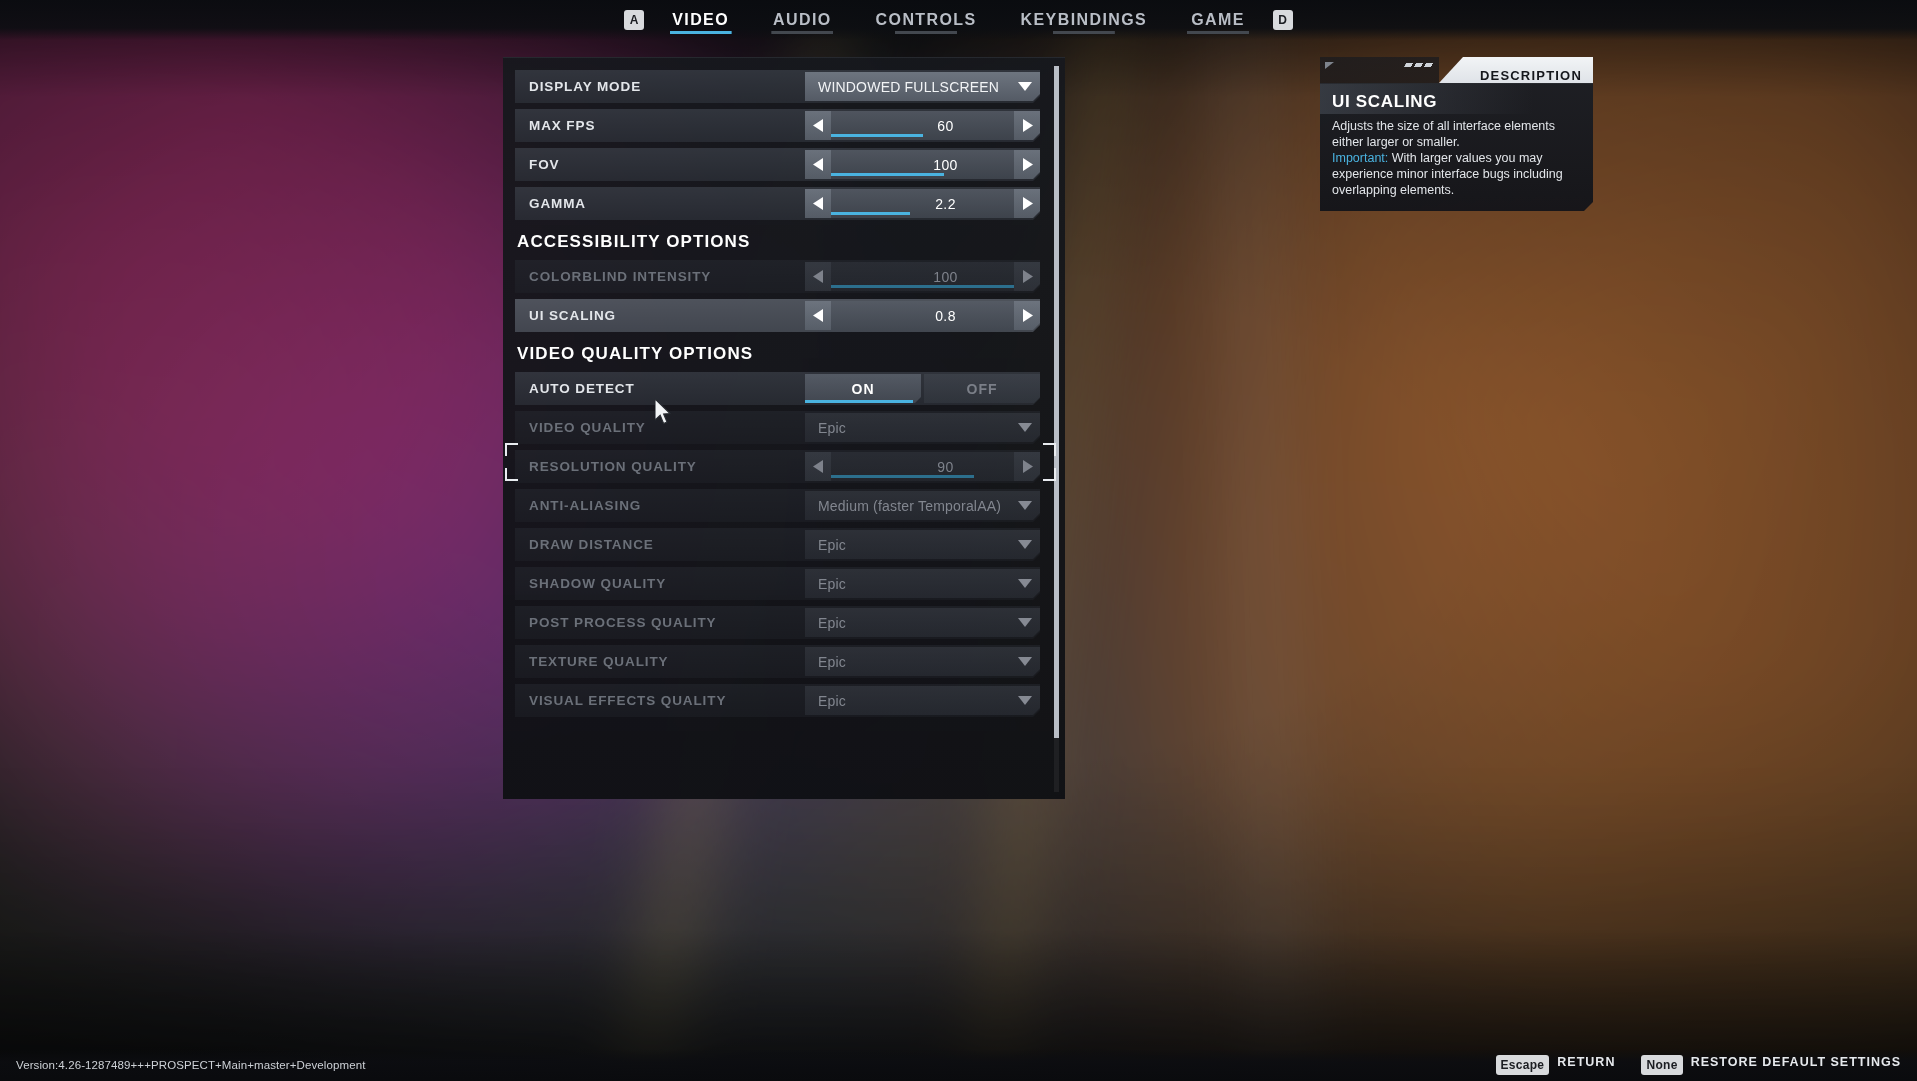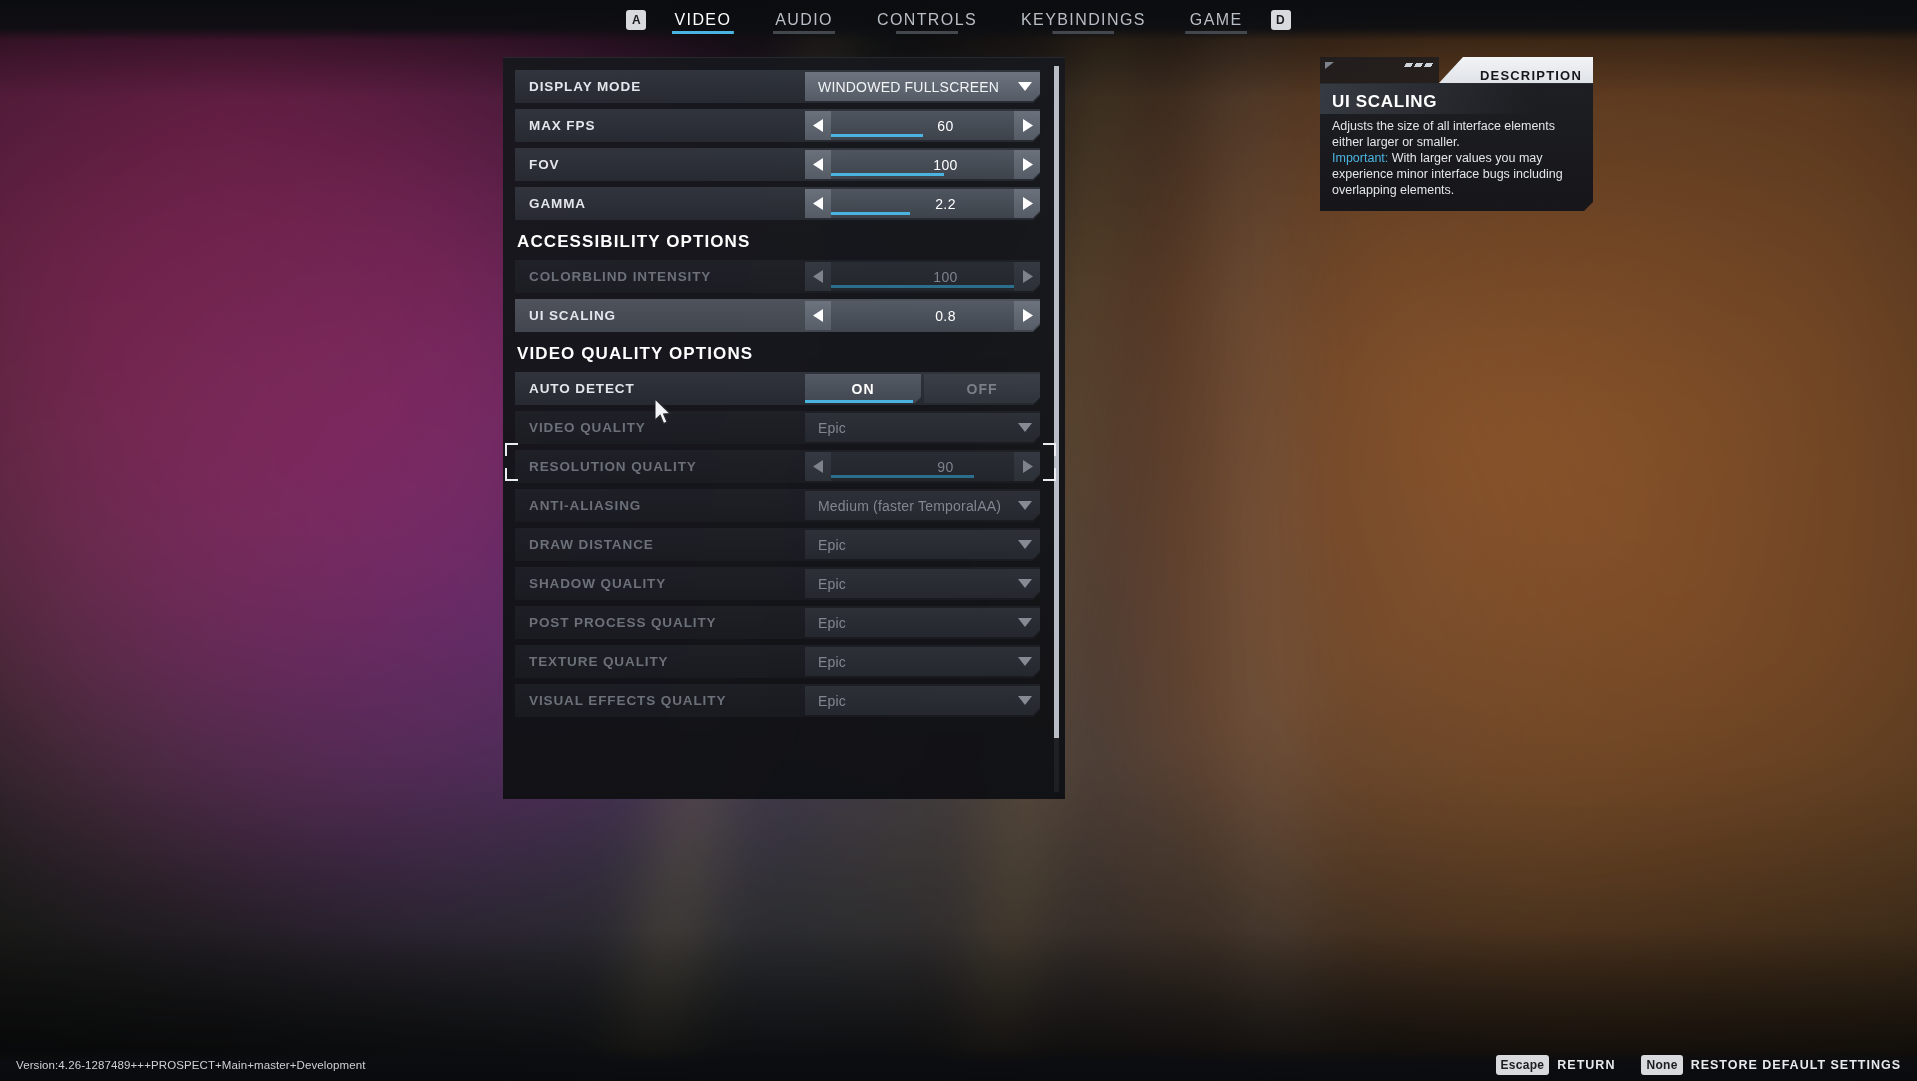--- a/index.html
+++ b/index.html
@@ -56,21 +56,21 @@
     display:inline-flex; align-items:center; justify-content:center;
     min-width:20px; height:20px; padding:0 5px;
     background:#d8dadd; color:#1b1d22; border-radius:3px;
     font-size:12px; font-weight:bold; letter-spacing:.3px;
     font-family:"Liberation Sans", sans-serif;
   }
   #tabs { display:flex; align-items:center; gap:0; }
   .tab {
     position:relative; padding:12px 22px; height:40px;
     display:flex; align-items:center; justify-content:center;
-    color:#b9bec6; font-size:16px; font-weight:normal; letter-spacing:1.4px;
+    color:#b9bec6; font-size:16px; font-weight:bold; letter-spacing:1.4px;
     cursor:pointer;
   }
   .tab.active { color:#ffffff; }
   .tab .ul {
     position:absolute; left:50%; transform:translateX(-50%); bottom:6px;
     width:62px; height:3px; background:#43484f;
     clip-path:polygon(0 0,100% 0,100% 100%,0 100%);
   }
   .tab .ul::before, .tab .ul::after {
     content:""; position:absolute; top:0; height:3px; width:5px; background:#43484f;
@@ -256,21 +256,21 @@
   .kw { color:#4ab3e0; font-weight:normal; }
 
   
   #bottom {
     position:absolute; left:0; bottom:0; width:1917px; height:32px; z-index:14;
     background:linear-gradient(180deg, rgba(12,13,17,0.0) 0%, rgba(12,13,17,0.85) 40%, rgba(10,11,14,0.95) 100%);
     display:flex; align-items:center; justify-content:space-between; padding:0 16px;
   }
   #version { color:#cdd1d6; font-size:11.5px; letter-spacing:.1px; }
   #actions { display:flex; align-items:center; gap:26px; }
-  .action { display:flex; align-items:center; gap:8px; }
+  .action { display:flex; gap:8px; }
   .action .alabel { color:#e6e9ed; font-size:12.5px; font-weight:bold; letter-spacing:1px; }
 
   
   #cursor { position:absolute; left:655px; top:399px; z-index:30; pointer-events:none; }
 </style>
 </head>
 <body>
 
 <div id="bg">
   <div class="layer bgbase"></div>

